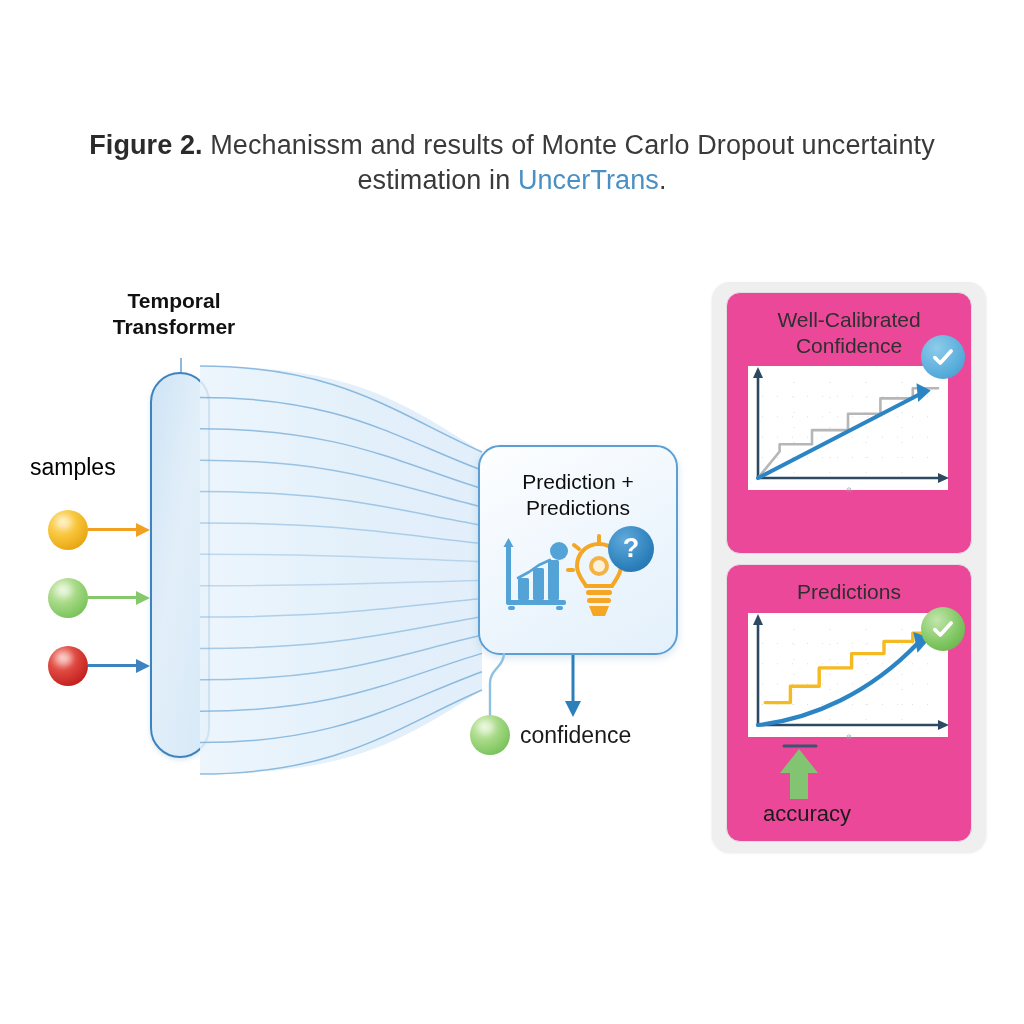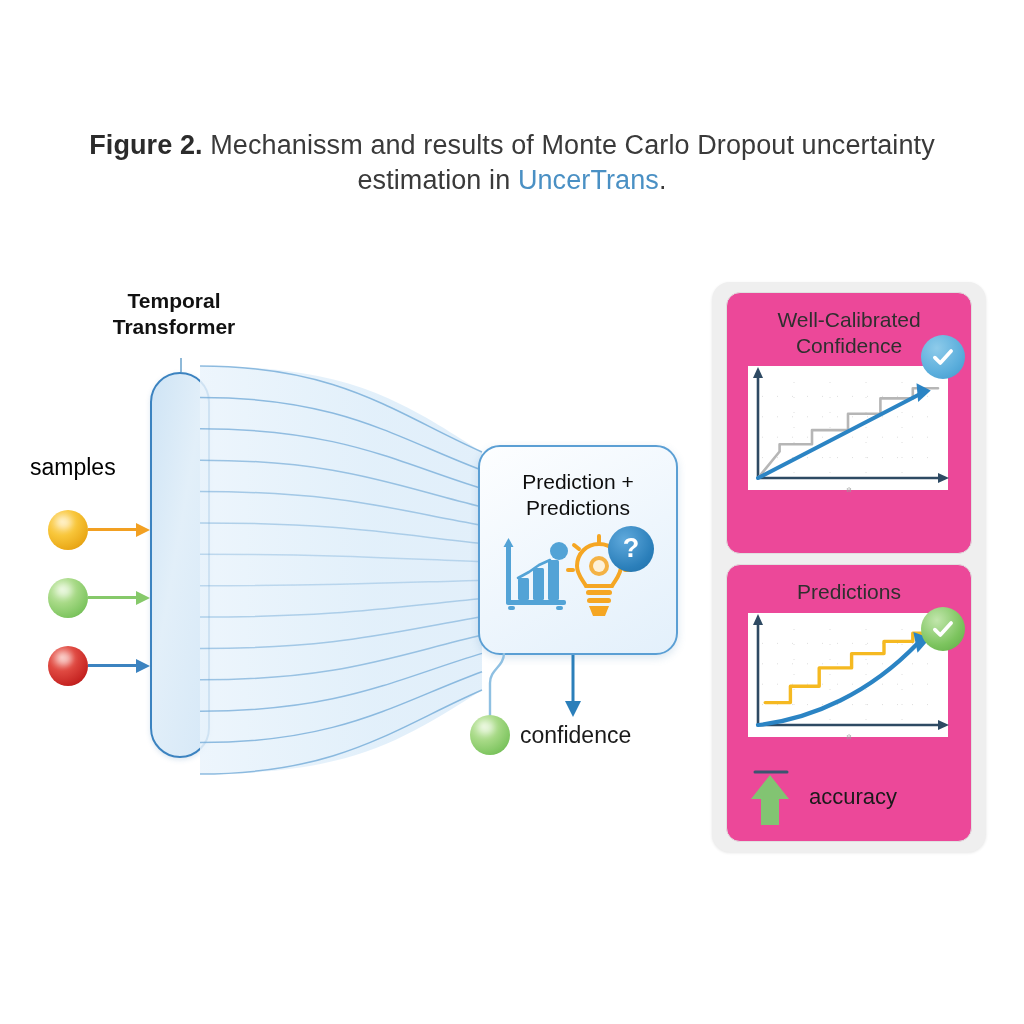--- a/index.html
+++ b/index.html
@@ -91,21 +91,21 @@
   .card-title {
     text-align: center; font-size: 21px; color: #2f2f2f;
     line-height: 1.22; padding: 14px 6px 0 6px;
   }
   .card-chart { position: relative; margin: 6px auto 0 auto; width: 214px; height: 132px; }
   .badge {
     position: absolute; width: 44px; height: 44px; border-radius: 50%;
     display: flex; align-items: center; justify-content: center;
   }
   .badge svg { width: 26px; height: 26px; }
-  .accuracy-row { position: absolute; left: 20px; bottom: 14px; display: flex; align-items: center; }
+  .accuracy-row { position: absolute; left: 20px; bottom: 14px; display: flex; align-items: center; flex-direction: column; }
   .accuracy-label { margin-left: 16px; font-size: 22px; color: #1a1a1a; }
 </style>
 </head>
 <body>
 
 <div id="figure-root">
 
   <div id="caption">
     <span class="fig-label">Figure 2.</span><span> Mechanissm and results of Monte Carlo Dropout uncertainty estimation in </span><span class="accent">UncerTrans</span><span>.</span>
   </div>

